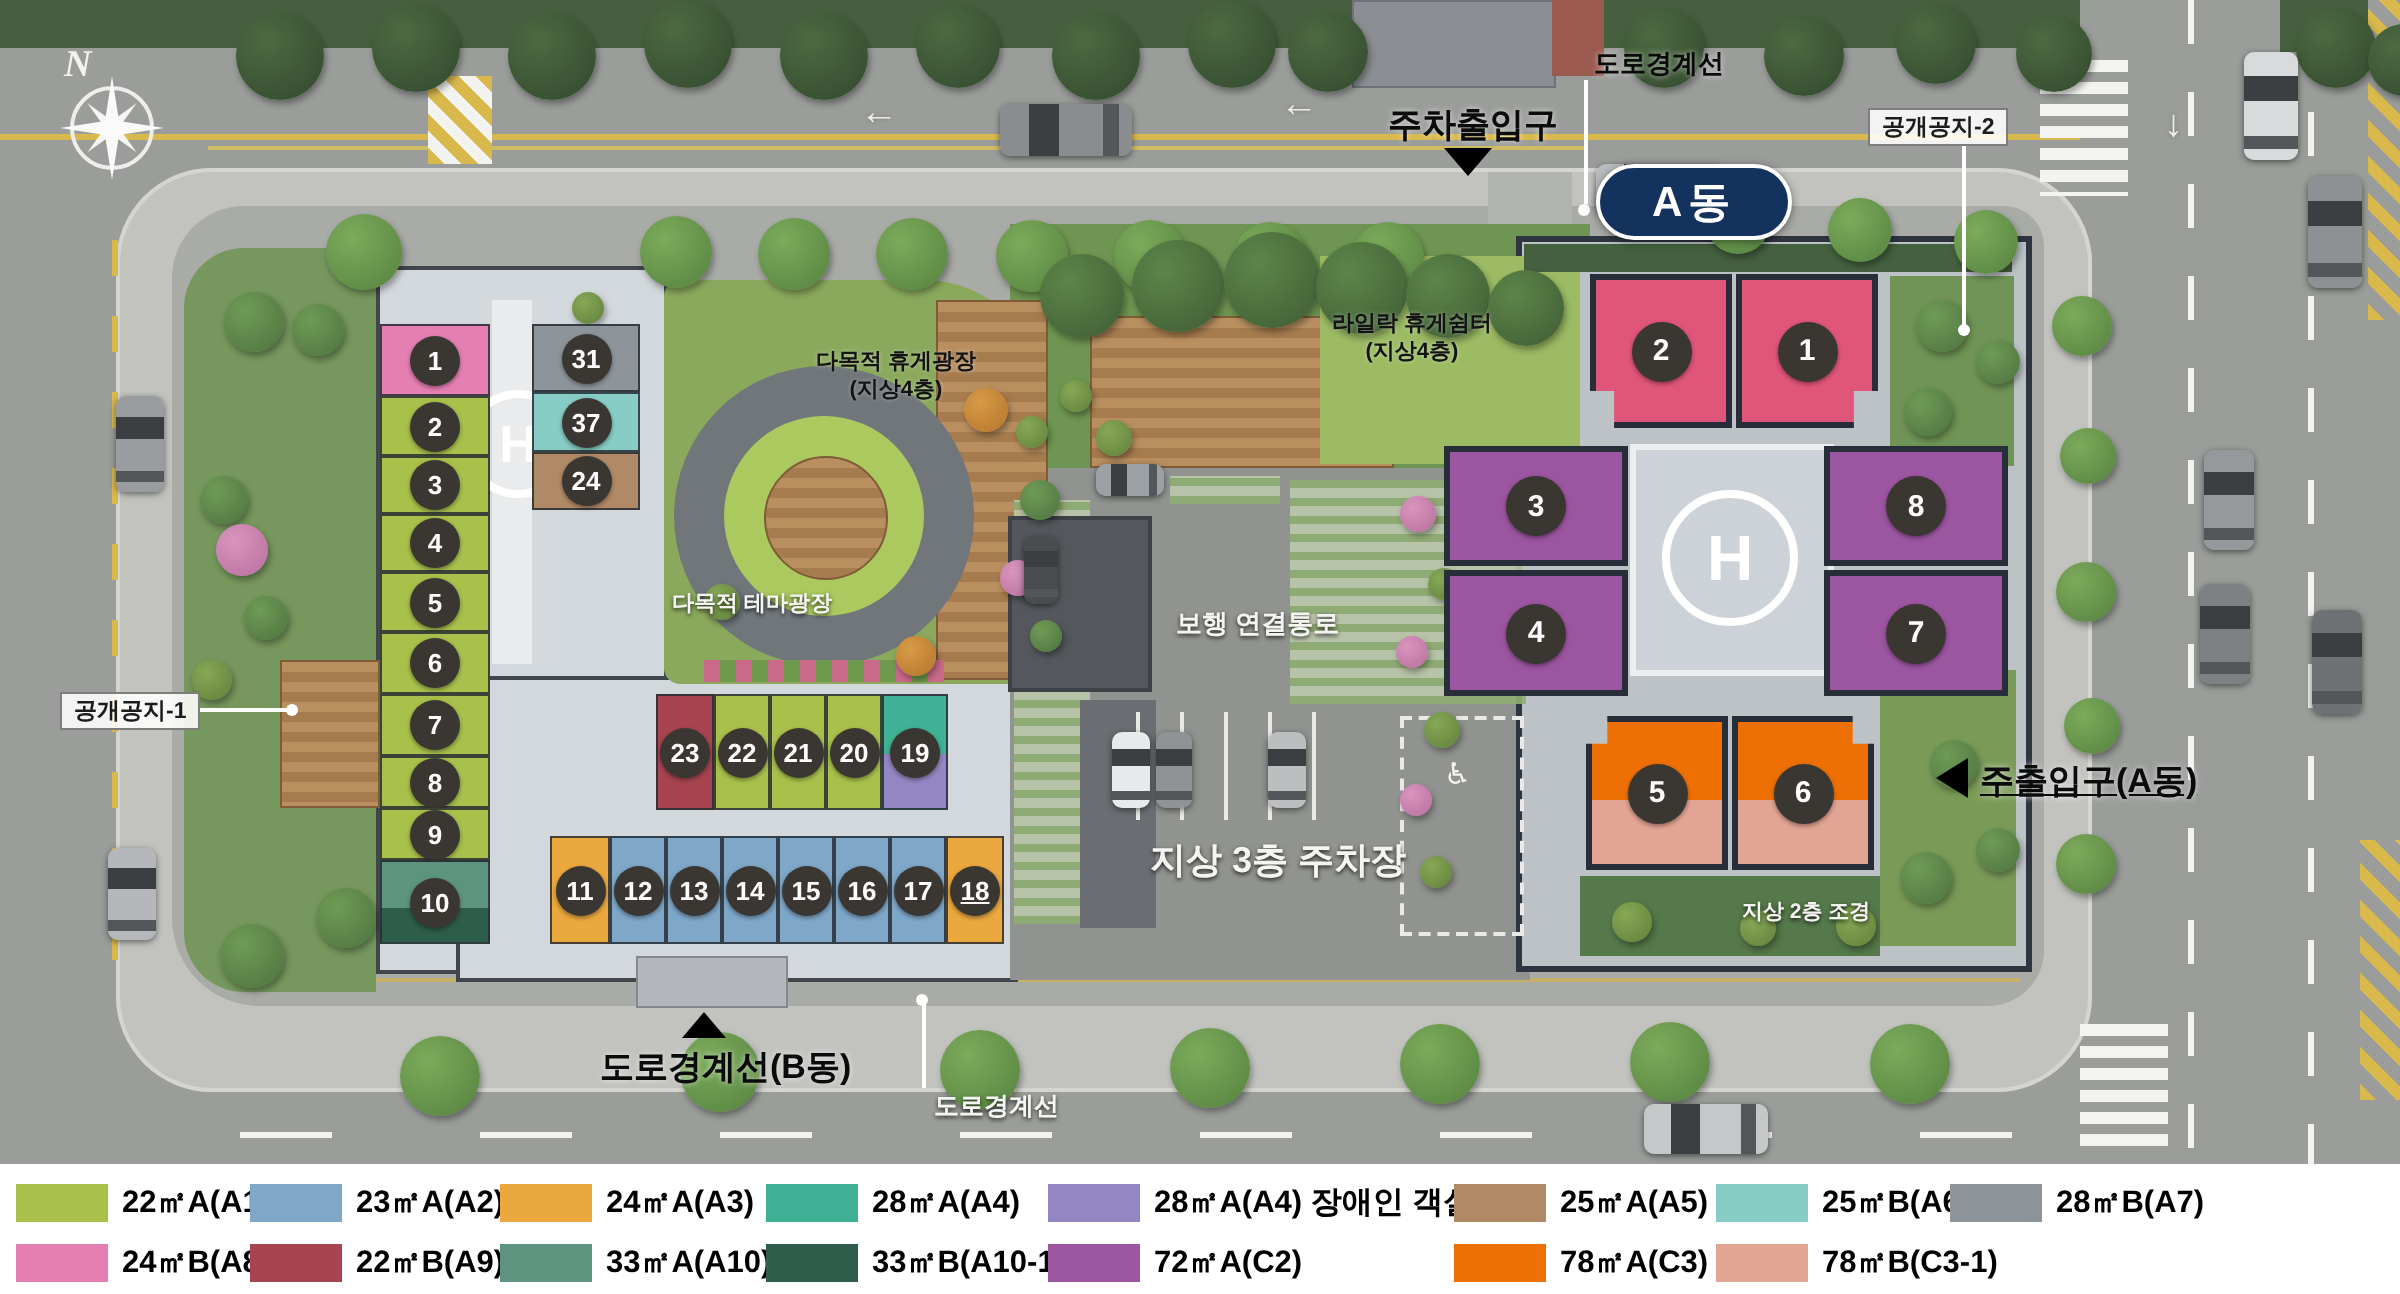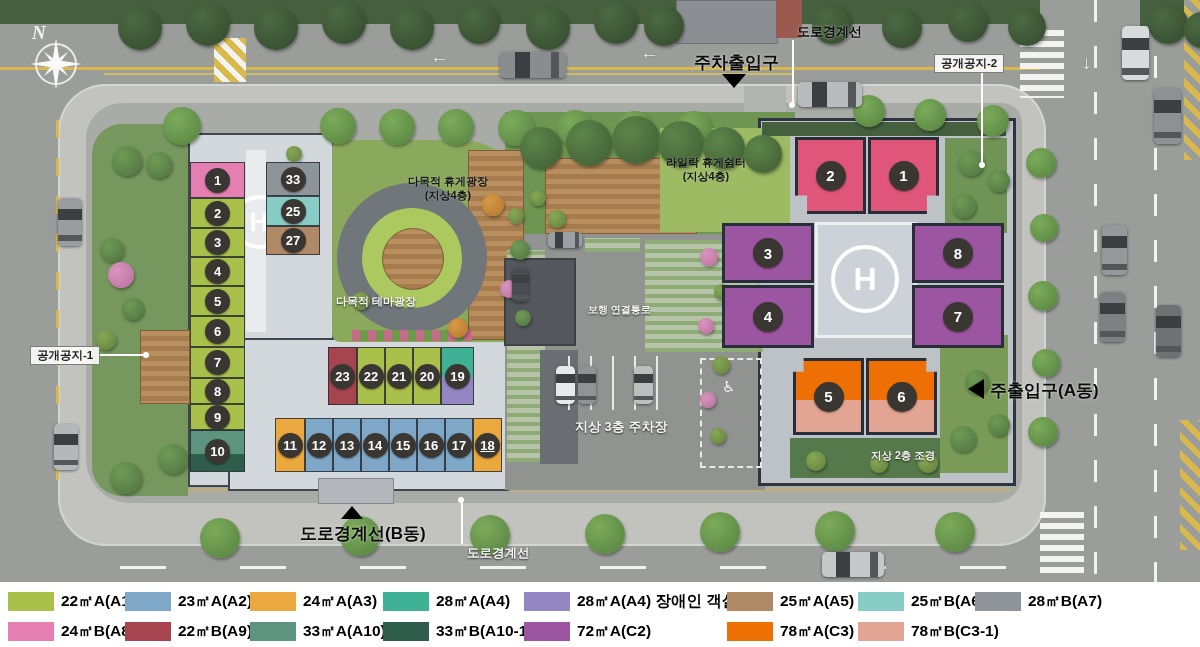--- a/index.html
+++ b/index.html
@@ -41,21 +41,21 @@
   .badge{border-radius:50%;background:#3a3733;color:#fff;display:flex;align-items:center;justify-content:center;
          font-weight:bold;box-shadow:0 1px 2px rgba(0,0,0,.4);}
 
   .car{position:absolute;border-radius:5px;box-shadow:0 1px 3px rgba(0,0,0,.5);}
 
   
   .pill{position:absolute;background:#14325e;border:2px solid #fff;border-radius:20px;color:#fff;
         font-size:21px;font-weight:bold;letter-spacing:3px;padding:3px 26px;box-shadow:0 1px 4px rgba(0,0,0,.45);z-index:9;}
   .blackLabel{position:absolute;color:#0b0b0b;font-weight:bold;font-size:17px;text-shadow:0 0 3px rgba(255,255,255,.65);z-index:9;white-space:nowrap;}
   .blackSmall{position:absolute;color:#141414;font-size:11px;font-weight:600;text-align:center;line-height:1.3;z-index:8;white-space:nowrap;text-shadow:0 0 2px rgba(255,255,255,.4);}
-  .whiteSmall{position:absolute;color:#f4f4f2;font-size:10px;font-weight:600;z-index:8;white-space:nowrap;text-shadow:0 1px 2px rgba(0,0,0,.75);}
+  .whiteSmall{position:absolute;color:#f4f4f2;font-size:13px;font-weight:600;z-index:8;white-space:nowrap;text-shadow:0 1px 2px rgba(0,0,0,.75);}
   .boxLabel{position:absolute;background:rgba(255,255,255,.88);border:1px solid #7d7d7d;color:#1c1c1c;
             font-size:11.5px;font-weight:600;padding:1px 6px;z-index:9;white-space:nowrap;}
   .vline{position:absolute;width:2px;background:#fff;z-index:8;}
   .hline{position:absolute;height:2px;background:#fff;z-index:8;}
   .dot{position:absolute;width:6px;height:6px;border-radius:50%;background:#fff;z-index:8;}
   .triDown{position:absolute;width:0;height:0;border-left:12px solid transparent;border-right:12px solid transparent;border-top:14px solid #000;z-index:9;}
   .triUp{position:absolute;width:0;height:0;border-left:11px solid transparent;border-right:11px solid transparent;border-bottom:13px solid #000;z-index:9;}
   .triLeft{position:absolute;width:0;height:0;border-top:10px solid transparent;border-bottom:10px solid transparent;border-right:16px solid #000;z-index:9;}
 
   
@@ -302,27 +302,27 @@
         <div class="unit b" style="left: 385px; top: 347px; width: 28px; height: 58px; z-index: 5; background: rgb(169, 192, 75);">
           <div class="badge" style="width: 25px; height: 25px; font-size: 13px;">21</div>
         </div>
         <div class="unit b" style="left: 357px; top: 347px; width: 28px; height: 58px; z-index: 5; background: rgb(169, 192, 75);">
           <div class="badge" style="width: 25px; height: 25px; font-size: 13px;">22</div>
         </div>
         <div class="unit b" style="left: 328px; top: 347px; width: 29px; height: 58px; z-index: 5; background: rgb(166, 68, 80);">
           <div class="badge" style="width: 25px; height: 25px; font-size: 13px;">23</div>
         </div>
         <div class="unit b" style="left: 266px; top: 226px; width: 54px; height: 29px; z-index: 5; background: rgb(176, 138, 103);">
-          <div class="badge" style="width: 25px; height: 25px; font-size: 13px;">27</div>
+          <div class="badge" style="width: 25px; height: 25px; font-size: 13px;">24</div>
         </div>
         <div class="unit b" style="left: 266px; top: 196px; width: 54px; height: 30px; z-index: 5; background: rgb(135, 205, 197);">
-          <div class="badge" style="width: 25px; height: 25px; font-size: 13px;">25</div>
+          <div class="badge" style="width: 25px; height: 25px; font-size: 13px;">37</div>
         </div>
         <div class="unit b" style="left: 266px; top: 162px; width: 54px; height: 34px; z-index: 5; background: rgb(141, 149, 155);">
-          <div class="badge" style="width: 25px; height: 25px; font-size: 13px;">33</div>
+          <div class="badge" style="width: 25px; height: 25px; font-size: 13px;">31</div>
         </div>
         <div class="unit a" style="left: 868px; top: 137px; width: 71px; height: 77px; z-index: 5; background: rgb(224, 85, 122); clip-path: polygon(0px 0px, 100% 0px, 100% 76%, 83% 76%, 83% 100%, 0px 100%);">
           <div class="badge" style="width: 30px; height: 30px; font-size: 15px;">1</div>
         </div>
         <div class="unit a" style="left: 795px; top: 137px; width: 71px; height: 77px; z-index: 5; background: rgb(224, 85, 122); clip-path: polygon(0px 0px, 100% 0px, 100% 100%, 17% 100%, 17% 76%, 0px 76%);">
           <div class="badge" style="width: 30px; height: 30px; font-size: 15px;">2</div>
         </div>
         <div class="unit a" style="left: 722px; top: 223px; width: 92px; height: 60px; z-index: 5; background: rgb(156, 85, 160);">
           <div class="badge" style="width: 30px; height: 30px; font-size: 15px;">3</div>
         </div>
@@ -346,57 +346,58 @@
     <div class="abs" style="left:24px;top:22px;width:70px;height:74px;z-index:9;">
       <div style="position:absolute;left:8px;top:0;color:#f2f2f0;font-family:'Liberation Serif','DejaVu Serif',serif;font-style:italic;font-weight:bold;font-size:19px;">N</div>
       <svg width="56" height="56" viewBox="0 0 56 56" style="position:absolute;left:4px;top:14px;">
         <circle cx="28" cy="28" r="20" fill="none" stroke="#ededeb" stroke-width="2"></circle>
         <polygon points="28,4 31,25 52,28 31,31 28,52 25,31 4,28 25,25" fill="#c9c9c7"></polygon>
         <polygon points="28,0 32,24 56,28 32,32 28,56 24,32 0,28 24,24" fill="#f4f4f2" transform="rotate(45 28 28) scale(0.62) translate(17 17)"></polygon>
         <polygon points="28,2 31.5,24.5 54,28 31.5,31.5 28,54 24.5,31.5 2,28 24.5,24.5" fill="#fafafa"></polygon>
       </svg>
     </div>
 
+    <div class="pill" style="left:798px;top:82px;"><span>A동</span></div>
 
     <div class="blackLabel" style="left:797px;top:23px;font-size:13px;">도로경계선</div>
     <div class="vline" style="left:792px;top:40px;height:62px;"></div>
     <div class="dot" style="left:789px;top:102px;"></div>
 
     <div class="blackLabel" style="left:694px;top:51px;">주차출입구</div>
     <div class="triDown" style="left:722px;top:74px;"></div>
 
     <div class="boxLabel" style="left:934px;top:54px;">공개공지-2</div>
     <div class="vline" style="left:981px;top:73px;height:90px;"></div>
     <div class="dot" style="left:979px;top:162px;"></div>
 
     <div class="boxLabel" style="left:30px;top:346px;">공개공지-1</div>
     <div class="hline" style="left:100px;top:354px;width:44px;"></div>
     <div class="dot" style="left:143px;top:352px;"></div>
 
     <div class="triLeft" style="left:968px;top:379px;"></div>
-    <div class="blackLabel" style="left:990px;top:379px;">주출입구(A동)</div>
+    <div class="blackLabel" style="left:990px;top:379px;text-decoration:underline;">주출입구(A동)</div>
 
     <div class="triUp" style="left:341px;top:506px;"></div>
     <div class="blackLabel" style="left:300px;top:522px;">도로경계선(B동)</div>
 
     <div class="whiteSmall" style="left:467px;top:545px;font-size:12.5px;">도로경계선</div>
     <div class="vline" style="left:461px;top:502px;height:42px;"></div>
     <div class="dot" style="left:458px;top:497px;"></div>
 
     <div class="blackSmall" style="left:392px;top:174px;width:112px;">
       <div>다목적 휴게광장</div>
       <div>(지상4층)</div>
     </div>
     <div class="blackSmall" style="left:650px;top:155px;width:112px;">
       <div>라일락 휴게쉼터</div>
       <div>(지상4층)</div>
     </div>
     <div class="whiteSmall" style="left:336px;top:294px;font-size:11px;">다목적 테마광장</div>
     <div class="whiteSmall" style="left:588px;top:303px;">보행 연결통로</div>
-    <div class="whiteSmall" style="left:575px;top:418px;font-size:13px;">지상 3층 주차장</div>
+    <div class="whiteSmall" style="left:575px;top:418px;font-size:18px;">지상 3층 주차장</div>
     <div class="whiteSmall" style="left:843px;top:449px;font-size:10.5px;margin-left:28px;">지상 2층 조경</div>
   </div>
 
   <div id="legend">
       <div class="lcell">
         <span class="sw" style="background: rgb(169, 192, 75);"></span>
         <span class="ltext">22㎡A(A1)</span>
       </div>
       <div class="lcell">
         <span class="sw" style="background: rgb(126, 167, 200);"></span>

